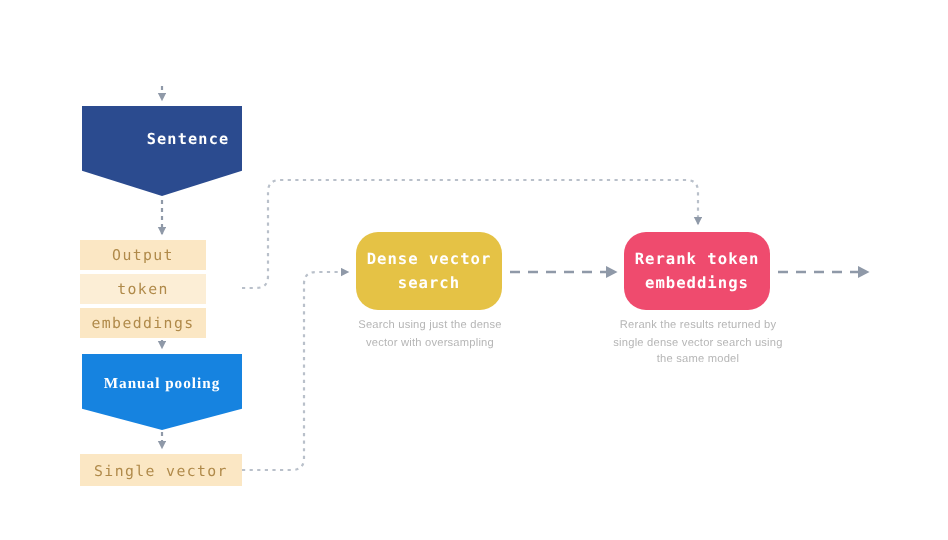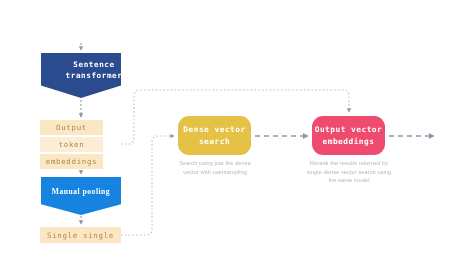--- a/index.html
+++ b/index.html
@@ -190,38 +190,37 @@
              L174,136" stroke="#b9c0ca" stroke-width="1.1" stroke-dasharray="1.6,2.2" fill="none" marker-end="url(#ah)"></path>
 
     <path d="M255,136 L308,136" stroke="#8f99a8" stroke-width="1.3" stroke-dasharray="5,4" fill="none" marker-end="url(#ah2)"></path>
 
     <path d="M389,136 L434,136" stroke="#8f99a8" stroke-width="1.3" stroke-dasharray="5,4" fill="none" marker-end="url(#ah2)"></path>
   </svg>
 
 
   <div class="node chevron" id="sentence-transformer">
     <span>Sentence</span>
-    <span>transformer</span>
   </div>
 
   <div class="tan-row" id="tan-row-0">Output</div>
   <div class="tan-row" id="tan-row-1">token</div>
   <div class="tan-row" id="tan-row-2">embeddings</div>
 
   <div class="node chevron" id="manual-pooling">
     <span>Manual pooling</span>
   </div>
 
-  <div id="single-vector">Single single</div>
+  <div id="single-vector">Single vector</div>
 
   <div class="node pill" id="dense-vector-search">
     <span>Dense vector</span>
     <span>search</span>
   </div>
   <div class="caption" id="dense-caption">Search using just the dense vector with oversampling</div>
 
   <div class="node pill" id="output-token-embeddings">
-    <span>Output vector</span>
+    <span>Rerank token</span>
     <span>embeddings</span>
   </div>
   <div class="caption" id="output-caption">Rerank the results returned by single dense vector search using the same model</div>
 
 </div>
 
 </body></html>

